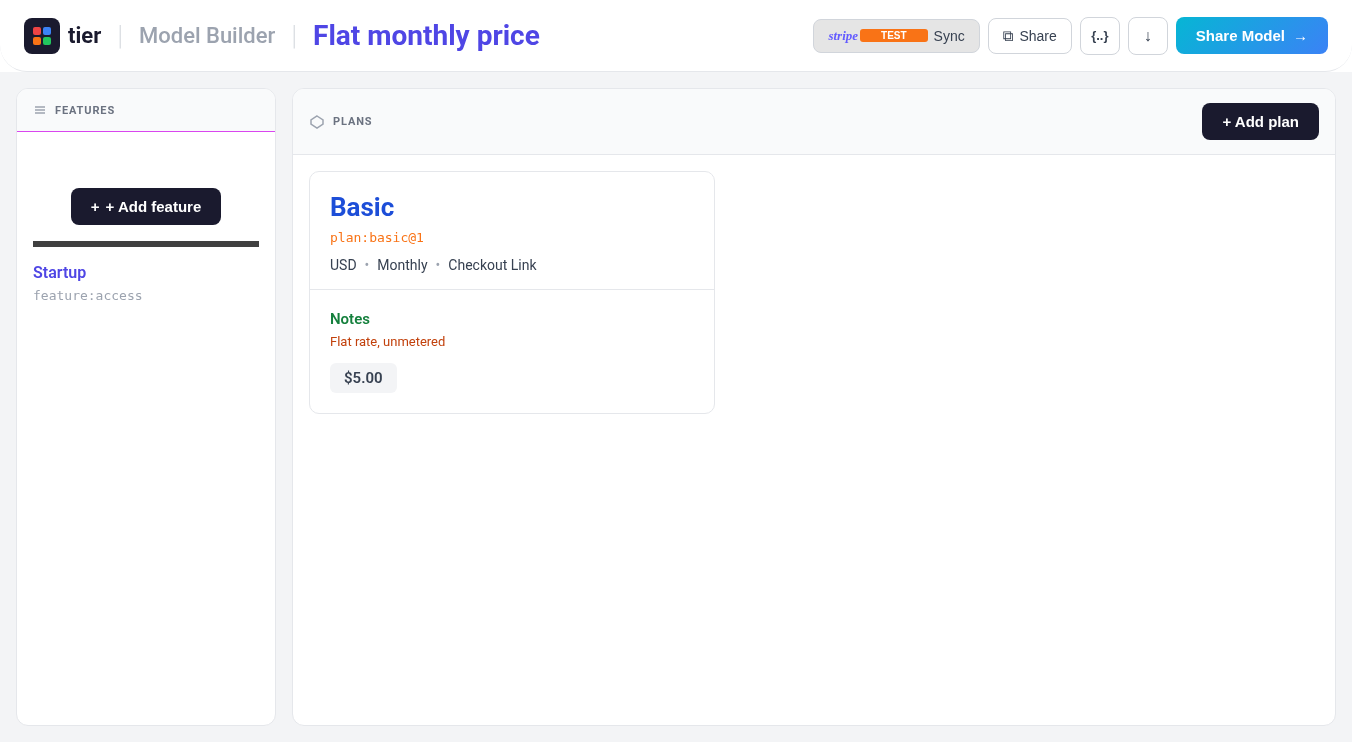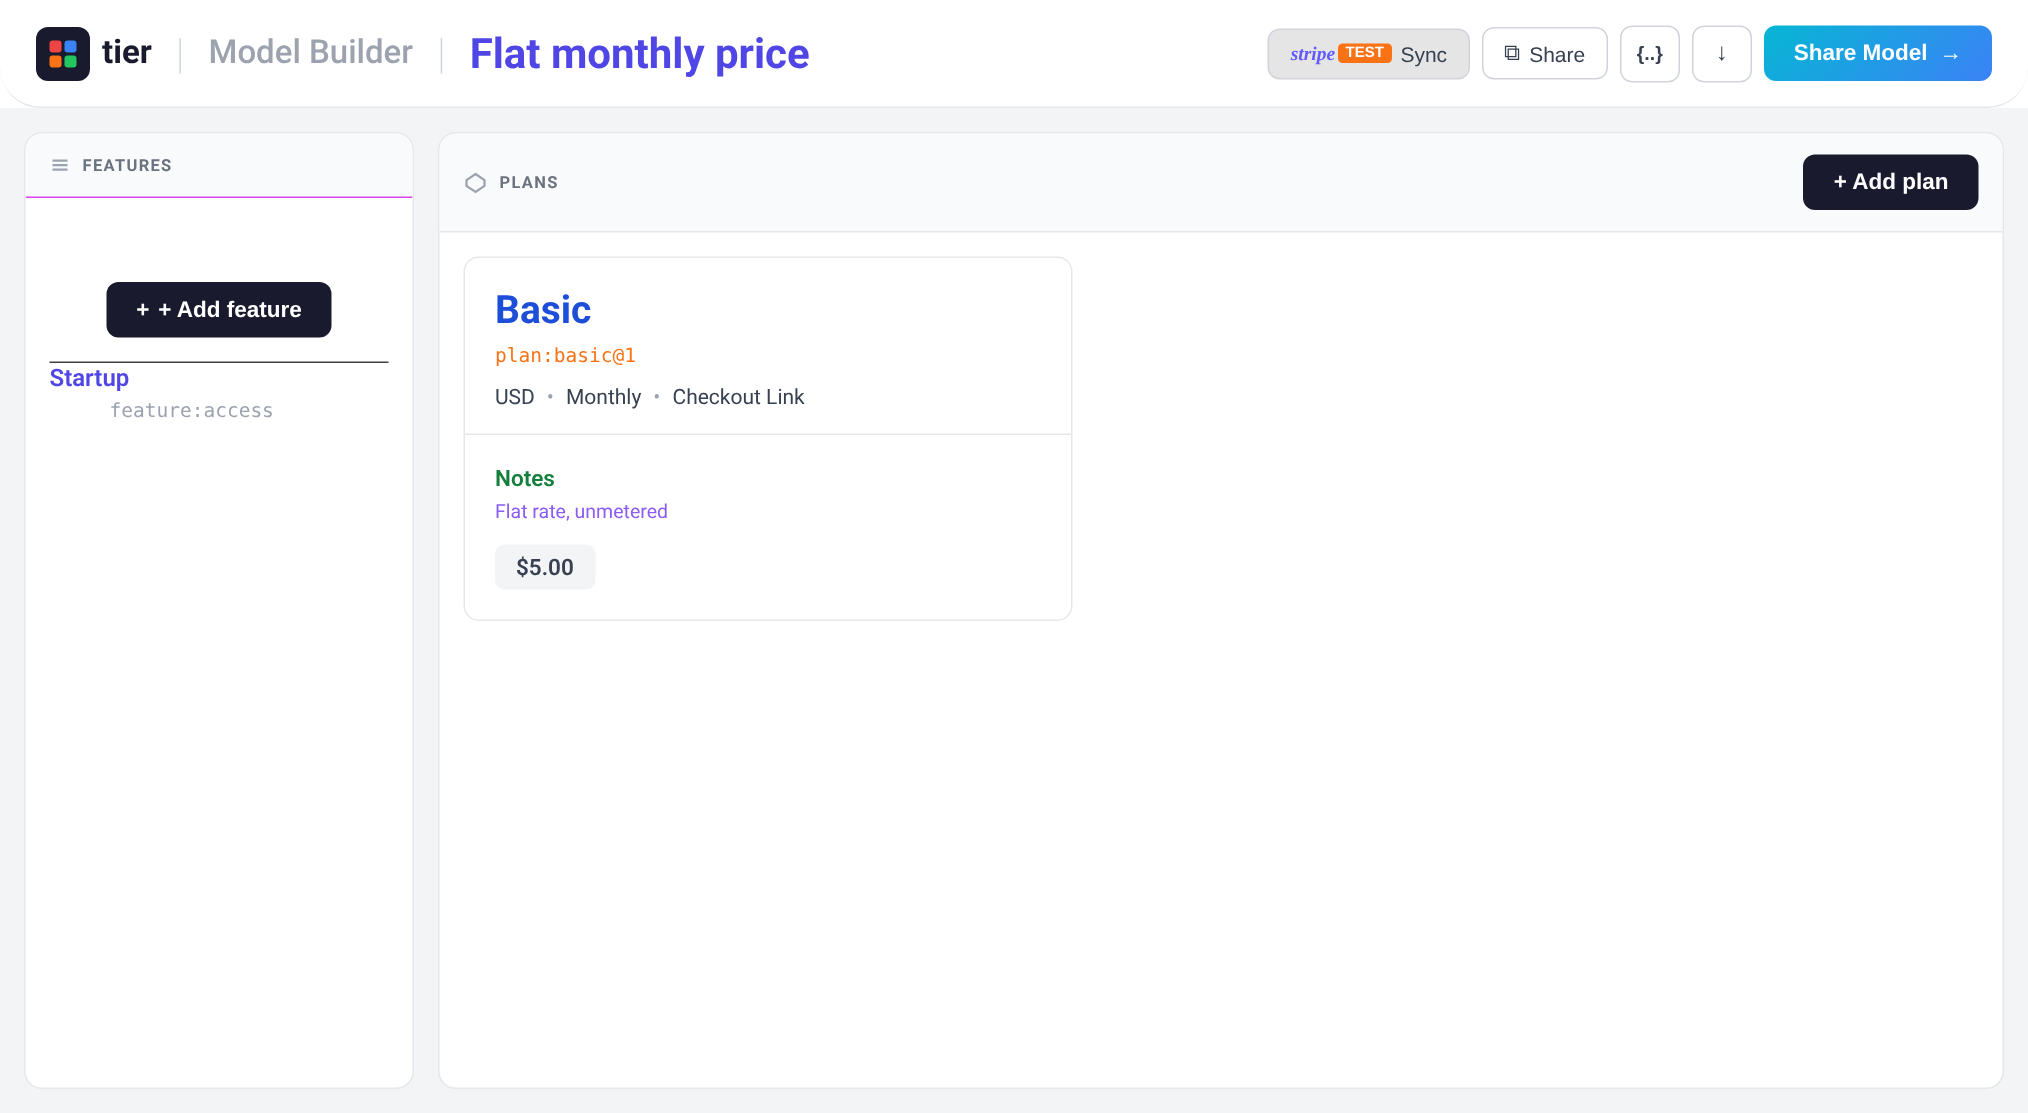--- a/index.html
+++ b/index.html
@@ -79,21 +79,21 @@
       font-weight: 600;
       color: #635bff;
       font-family: Georgia, serif;
       font-style: italic;
     }
     .test-badge {
       background: #f97316;
       color: #fff;
       font-size: 10px;
       font-weight: 700;
-      padding: 1px 5px;
+      padding: 1px 21px;
       border-radius: 3px;
       text-transform: uppercase;
     }
     .btn-clone {
       display: flex;
       align-items: center;
       gap: 6px;
       padding: 8px 14px;
       border: 1.5px solid #d1d5db;
       border-radius: 8px;
@@ -209,34 +209,33 @@
       font-size: 15px;
       font-weight: 600;
       cursor: pointer;
       align-self: center;
       margin-top: 40px;
     }
 
     
     .feature-section {
       width: 100%;
-      border-top: 1px solid #404040;
-      padding-top: 0;
+      border-top: 6px solid #404040;
+      padding-top: 16px;
     }
     .feature-name {
       font-size: 16px;
       font-weight: 600;
       color: #4f46e5;
       margin-bottom: 6px;
     }
     .feature-id {
       font-size: 13px;
       color: #9ca3af;
       font-family: monospace;
-      margin-left: 40px;
     }
 
     
     .right-panel-header {
       display: flex;
       justify-content: space-between;
       padding: 14px 16px;
       border-bottom: 1px solid #e5e7eb;
       background: #f9fafb;
     }
@@ -304,21 +303,21 @@
       padding: 20px;
     }
     .notes-label {
       font-size: 15px;
       font-weight: 600;
       color: #15803d;
       margin-bottom: 6px;
     }
     .notes-desc {
       font-size: 13px;
-      color: #8b5cf6;
+      color: #c2410c;
       margin-bottom: 14px;
     }
     .price-tag {
       display: inline-flex;
       align-items: center;
       padding: 6px 14px;
       background: #f3f4f6;
       border-radius: 6px;
       font-size: 15px;
       font-weight: 600;

